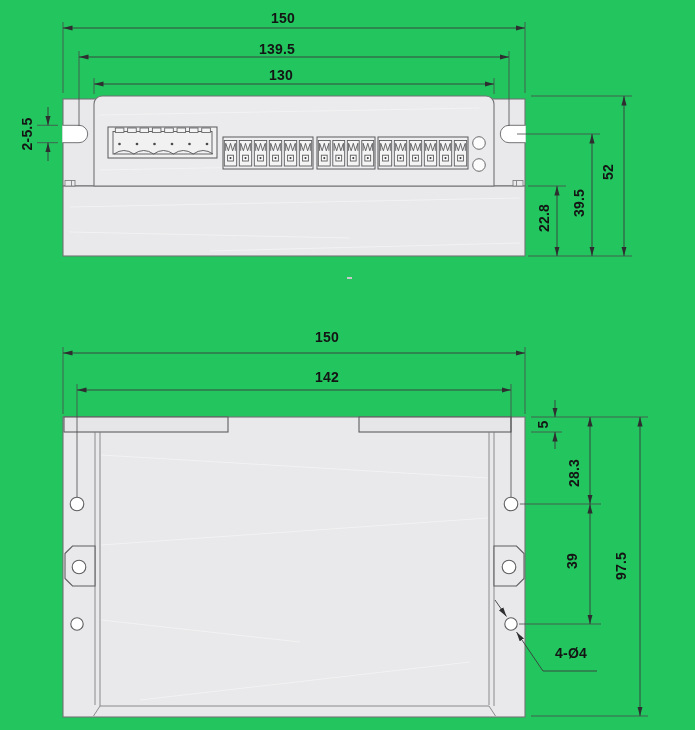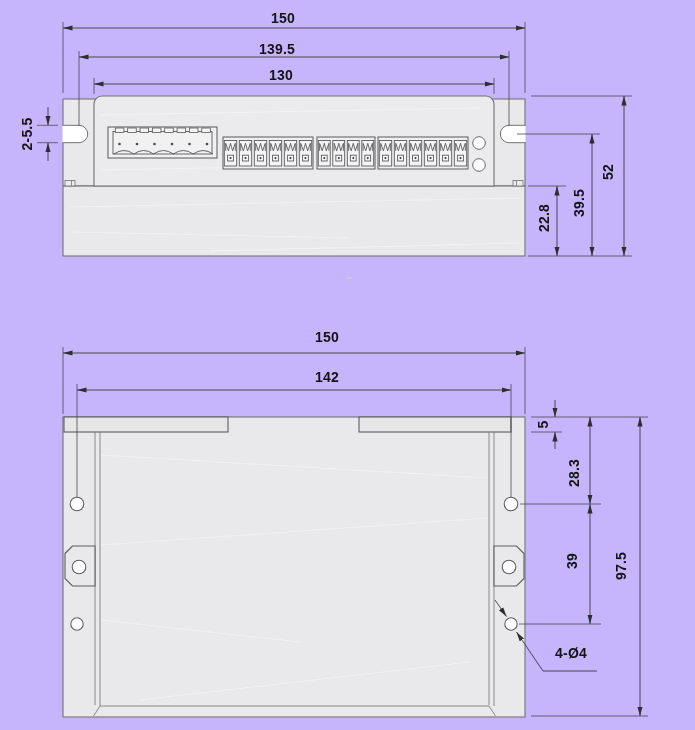--- a/index.html
+++ b/index.html
@@ -1,16 +1,16 @@
 <!DOCTYPE html>
 <html><head>
 <meta charset="utf-8">
 <style>
   html,body{margin:0;padding:0;background:#ffffff;}
-  .page{position:relative;width:695px;height:730px;background:#c4b5fd;overflow:hidden;}
+  .page{position:relative;width:695px;height:730px;background:#22c55e;overflow:hidden;}
   svg{display:block;}
   .dim-txt{font-family:"Liberation Sans",sans-serif;font-weight:700;font-size:14px;fill:#141414;letter-spacing:.2px;}
   .body-fill{fill:#e9e9eb;stroke:#737375;stroke-width:1.1;}
   .panel-fill{fill:#ebebed;stroke:#737375;stroke-width:1.1;}
   .notch{fill:#e6e6e8;stroke:#5e5e60;stroke-width:1.1;}
   .thin{stroke:#808082;stroke-width:.9;fill:none;}
   .connline{stroke:#555557;stroke-width:.9;fill:none;}
   .dimline{stroke:#3a3a3c;stroke-width:.9;fill:none;}
   .extline{stroke:#4a4a4c;stroke-width:.8;fill:none;}
   .hole{fill:#ffffff;stroke:#5e5e60;stroke-width:1.1;}

